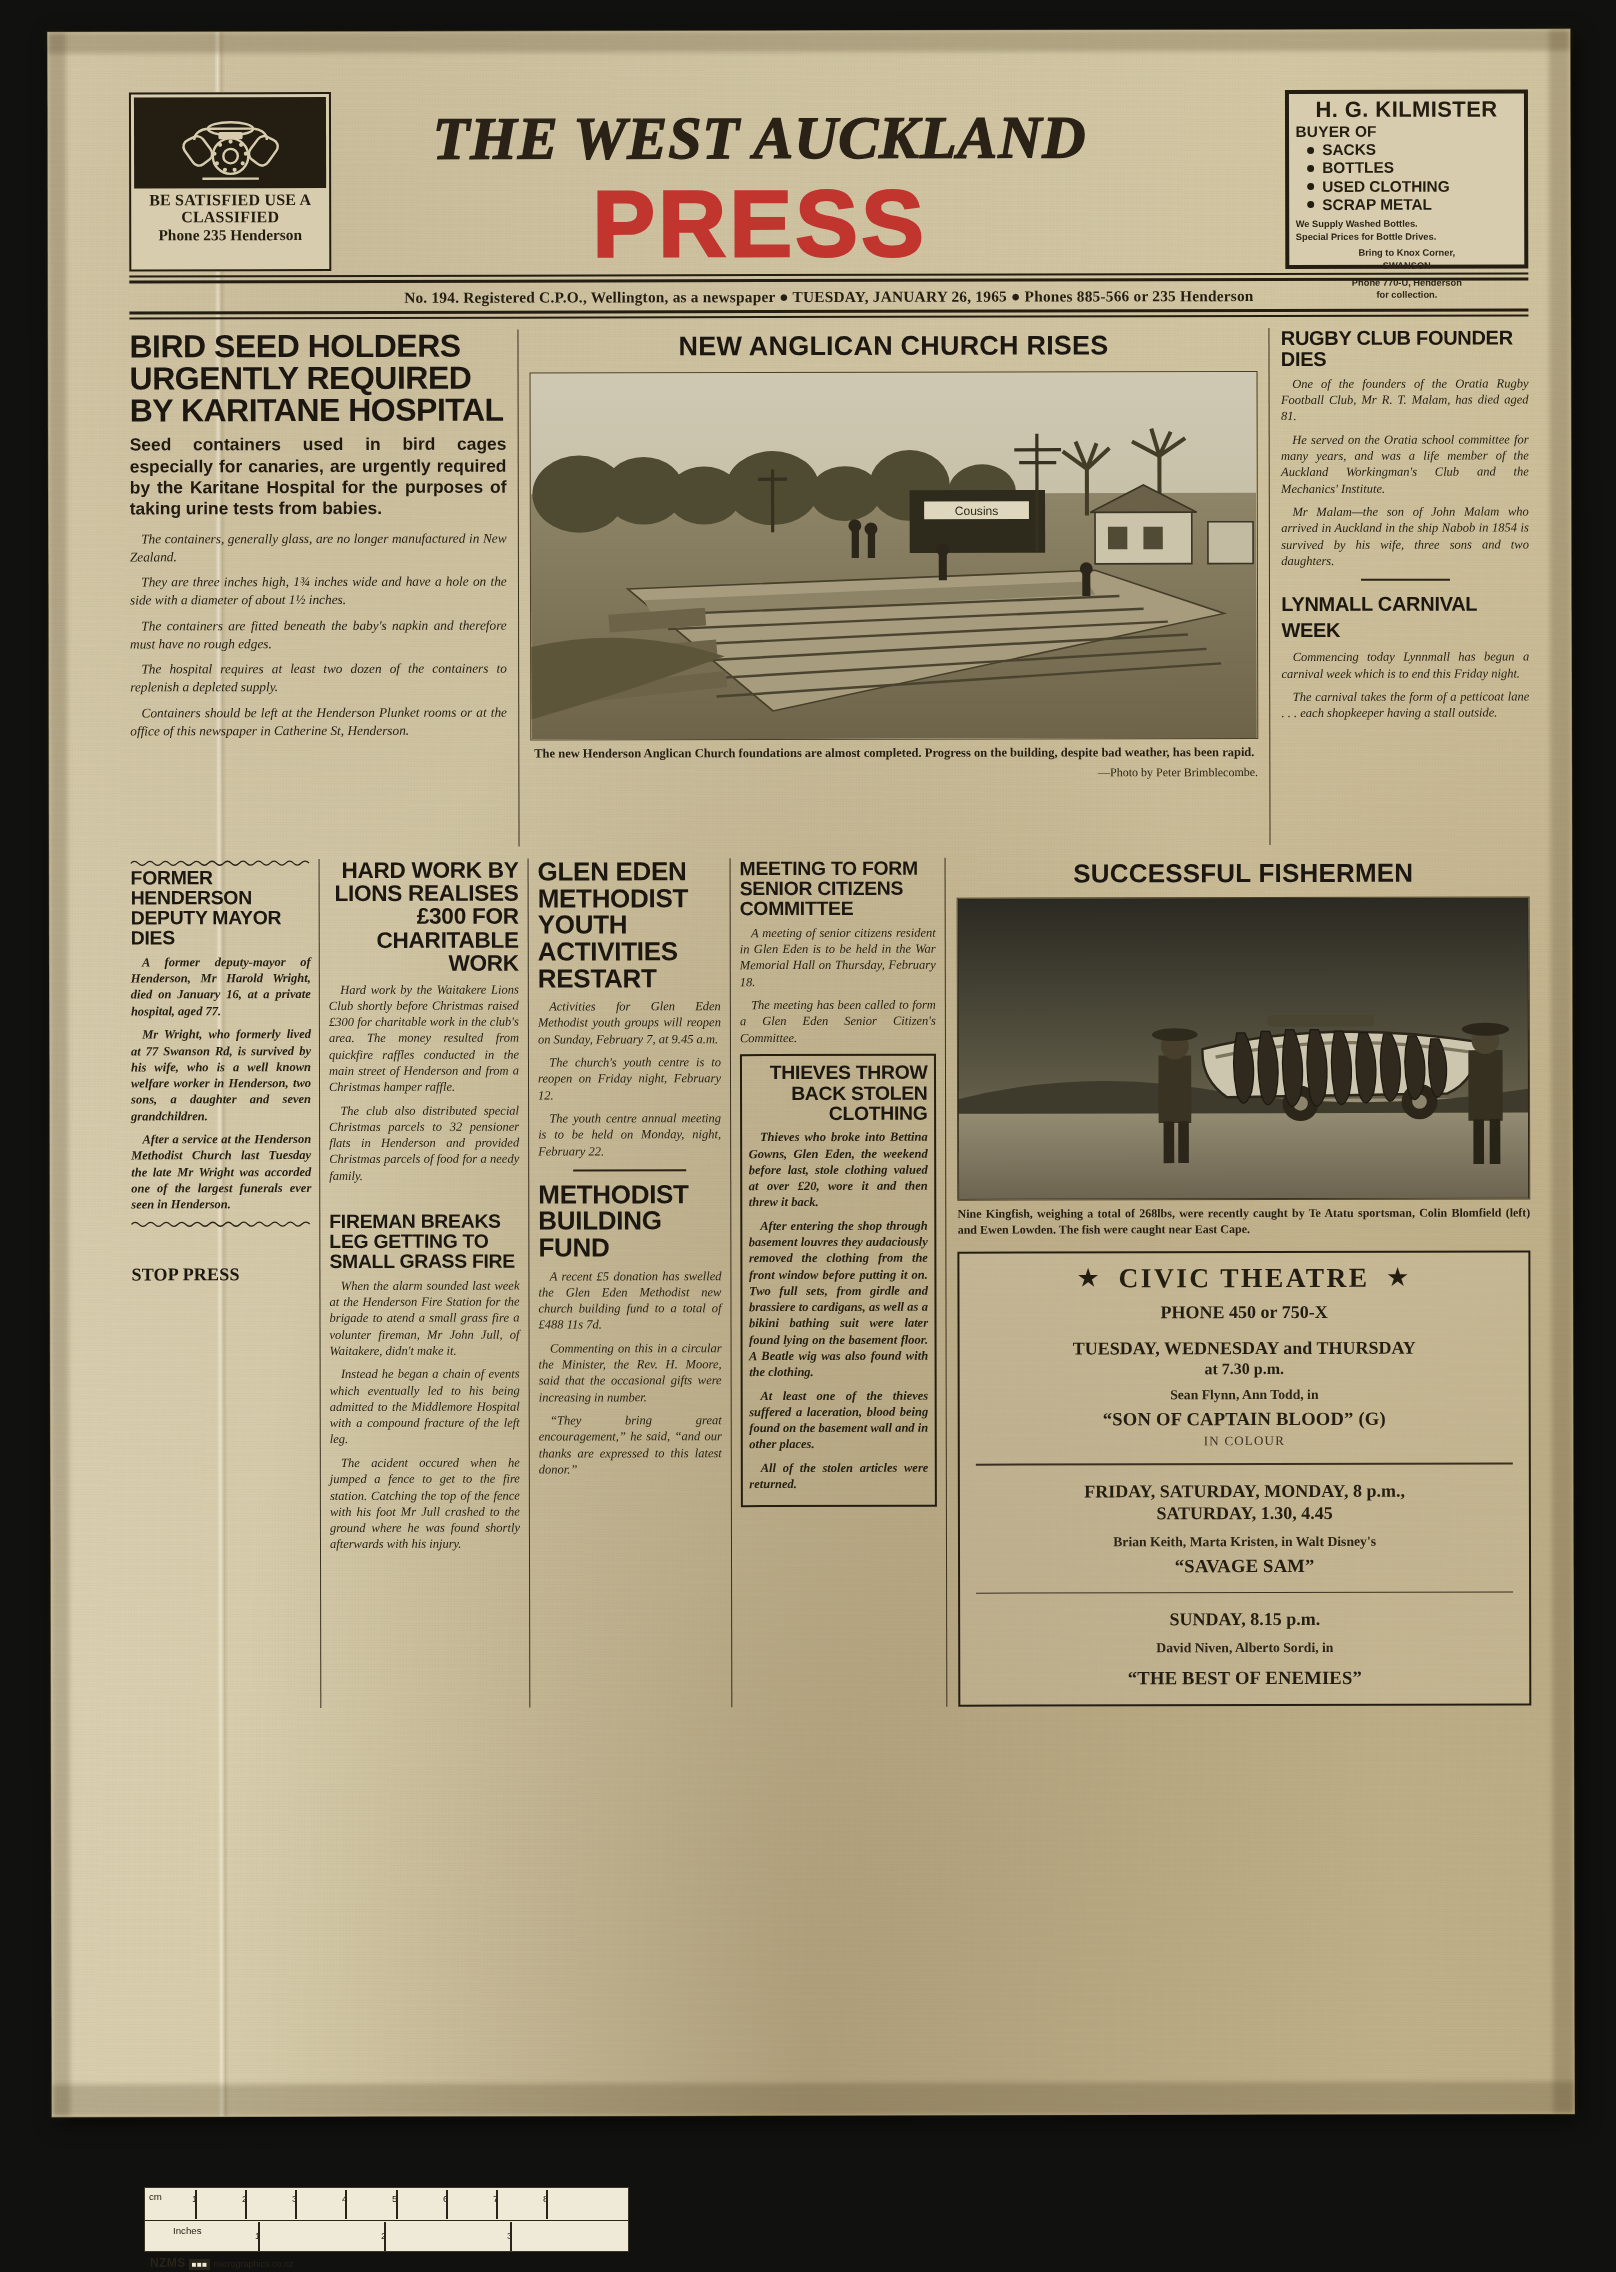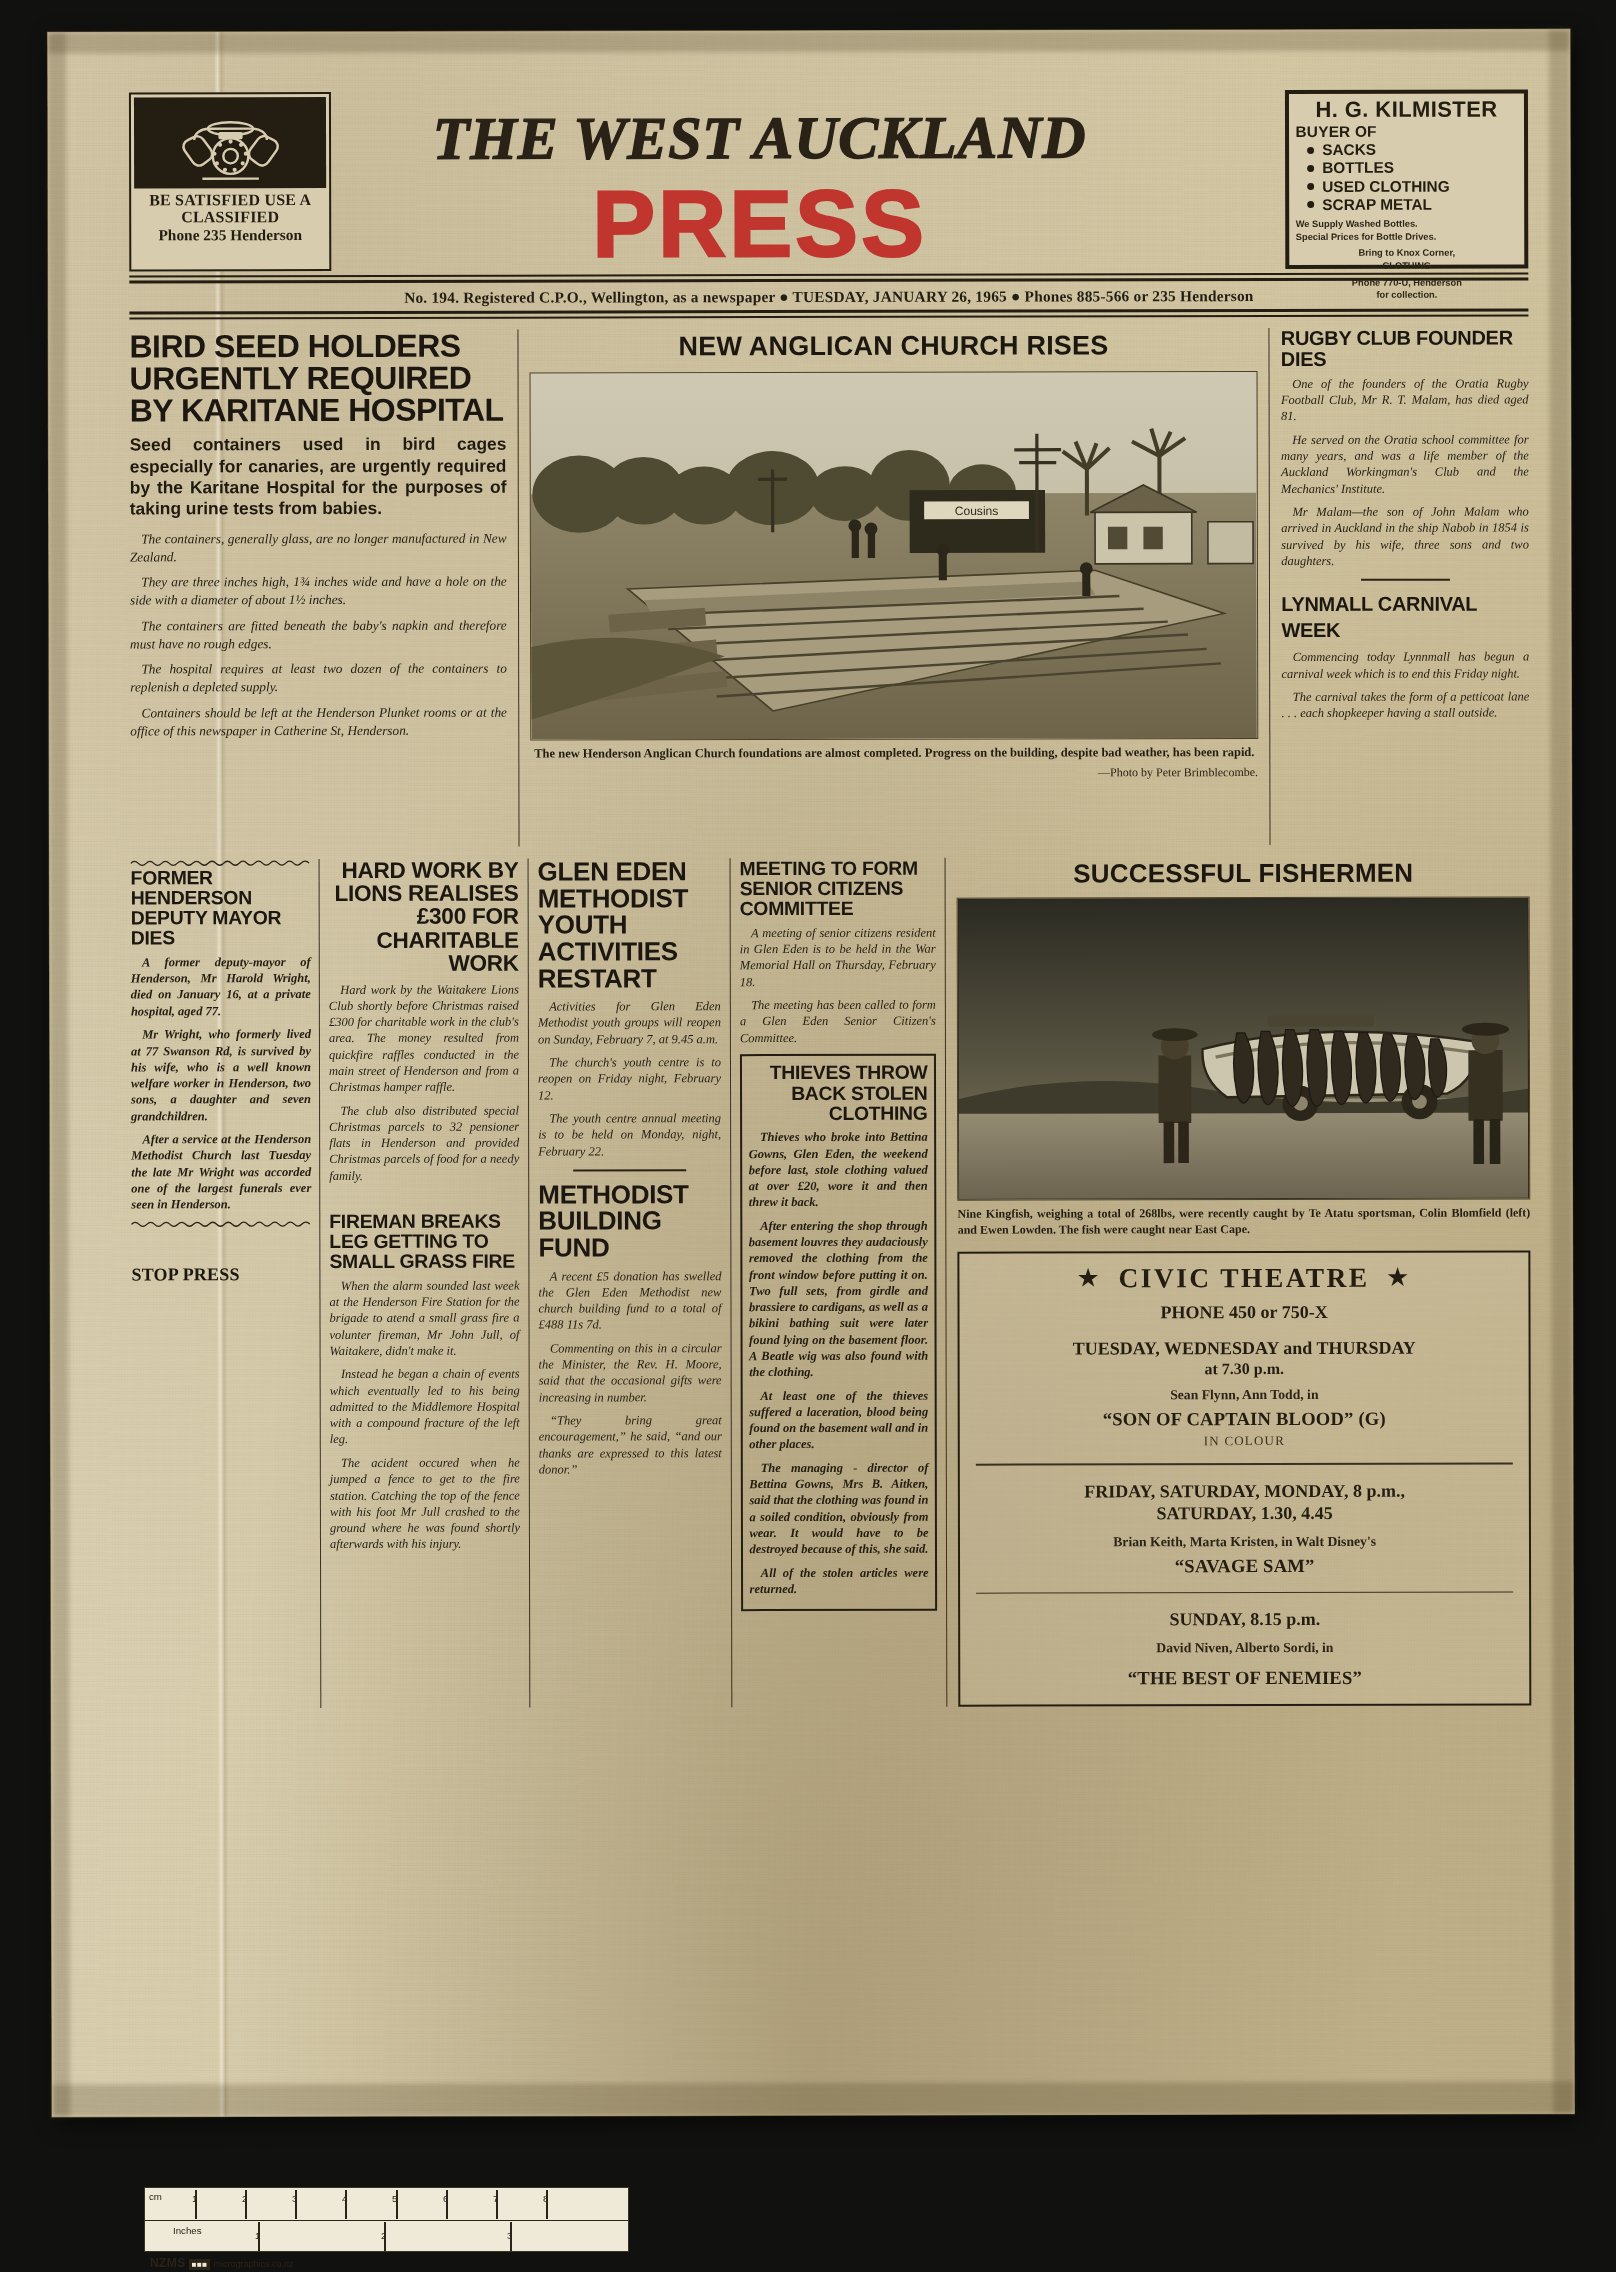--- a/index.html
+++ b/index.html
@@ -356,21 +356,21 @@
               <span class="kbullet"></span>
               <span>USED CLOTHING</span>
             </div>
           <div class="kilm-item">
               <span class="kbullet"></span>
               <span>SCRAP METAL</span>
             </div>
           <div class="kilm-small">We Supply Washed Bottles.</div>
           <div class="kilm-small" style="margin-top:0">Special Prices for Bottle Drives.</div>
           <div class="kilm-small ctr">Bring to Knox Corner,</div>
-          <div class="kilm-small ctr" style="margin-top:0">CLOTHING</div>
+          <div class="kilm-small ctr" style="margin-top:0">SWANSON</div>
           <div class="kilm-small ctr">Phone 770-U,  Henderson</div>
           <div class="kilm-small ctr" style="margin-top:0">for collection.</div>
         </div>
       </div>
 
       <div id="dateline">
         <span id="dateline-text">No. 194. Registered C.P.O., Wellington, as a newspaper ● TUESDAY, JANUARY 26, 1965 ● Phones 885-566 or 235 Henderson</span>
       </div>
 
       <div id="top-section">
@@ -529,21 +529,20 @@
 
         <div id="lc4">
           <div class="hl hl-sm">MEETING TO FORM SENIOR CITIZENS COMMITTEE</div>
           <p class="body-text tight">A meeting of senior citizens resident in Glen Eden is to be held in the War Memorial Hall on Thursday, February 18.</p>
           <p class="body-text tight">The meeting has been called to form a Glen Eden Senior Citizen's Committee.</p>
           <div id="thieves-box">
             <div class="hl hl-sm" style="text-align:right">THIEVES THROW BACK STOLEN CLOTHING</div>
             <p class="body-text tight bold-body">Thieves who broke into Bettina Gowns, Glen Eden, the weekend before last, stole clothing valued at over £20, wore it and then threw it back.</p>
             <p class="body-text tight bold-body">After entering the shop through basement louvres they audaciously removed the clothing from the front window before putting it on. Two full sets, from girdle and brassiere to cardigans, as well as a bikini bathing suit were later found lying on the basement floor. A Beatle wig was also found with the clothing.</p>
             <p class="body-text tight bold-body">At least one of the thieves suffered a laceration, blood being found on the basement wall and in other places.</p>
-            <p class="body-text tight bold-body">The managing - director of Bettina Gowns, Mrs B. Aitken, said that the clothing was found in a soiled condition, obviously from wear. It would have to be destroyed because of this, she said.</p>
             <p class="body-text tight bold-body">All of the stolen articles were returned.</p>
           </div>
         </div>
 
         <div id="lc5">
           <div id="fisher-headline">SUCCESSFUL FISHERMEN</div>
           <div id="fisher-photo">
             <svg width="100%" height="100%" viewBox="0 0 700 375" preserveAspectRatio="none">
               <defs>
                 <linearGradient id="fsky" x1="0" y1="0" x2="0" y2="1">

